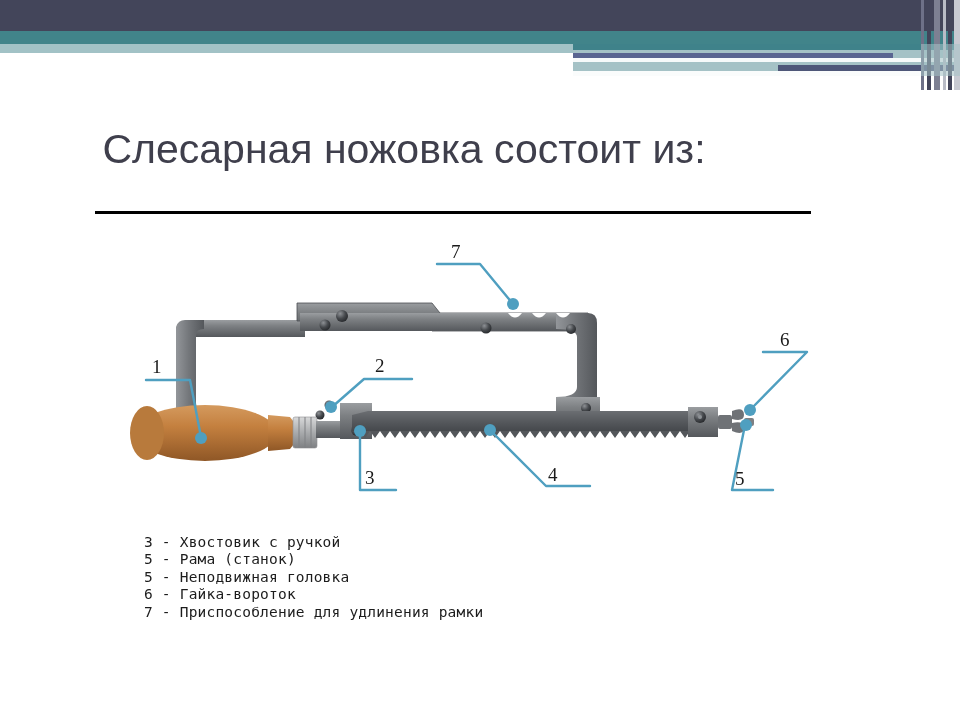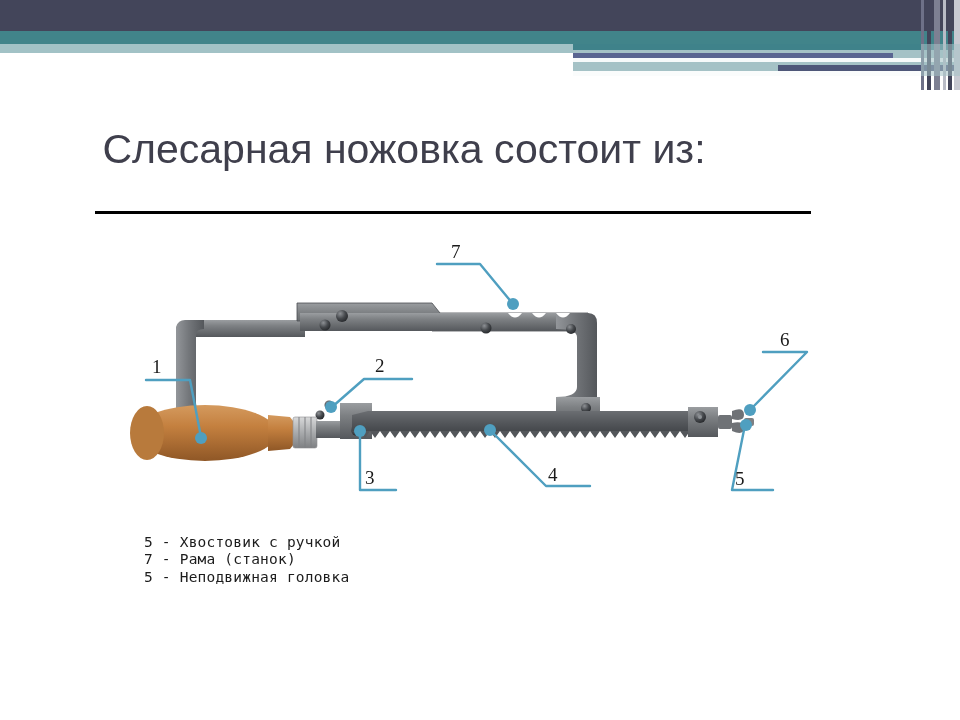--- a/index.html
+++ b/index.html
@@ -314,16 +314,18 @@
     <text x="365" y="259">3</text>
     <text x="548" y="256">4</text>
     <text x="735" y="260">5</text>
     <text x="780" y="121">6</text>
     <text x="451" y="33">7</text>
   </g>
 </svg>
 </div>
 
 <div id="legend">
-  <div class="legend-row">5 - Хвостовик с ручкой</div>
-  <div class="legend-row">7 - Рама (станок)</div>
+  <div class="legend-row">3 - Хвостовик с ручкой</div>
+  <div class="legend-row">5 - Рама (станок)</div>
   <div class="legend-row">5 - Неподвижная головка</div>
+  <div class="legend-row">6 - Гайка-вороток</div>
+  <div class="legend-row">7 - Приспособление для удлинения рамки</div>
 </div>
 
 </body></html>

